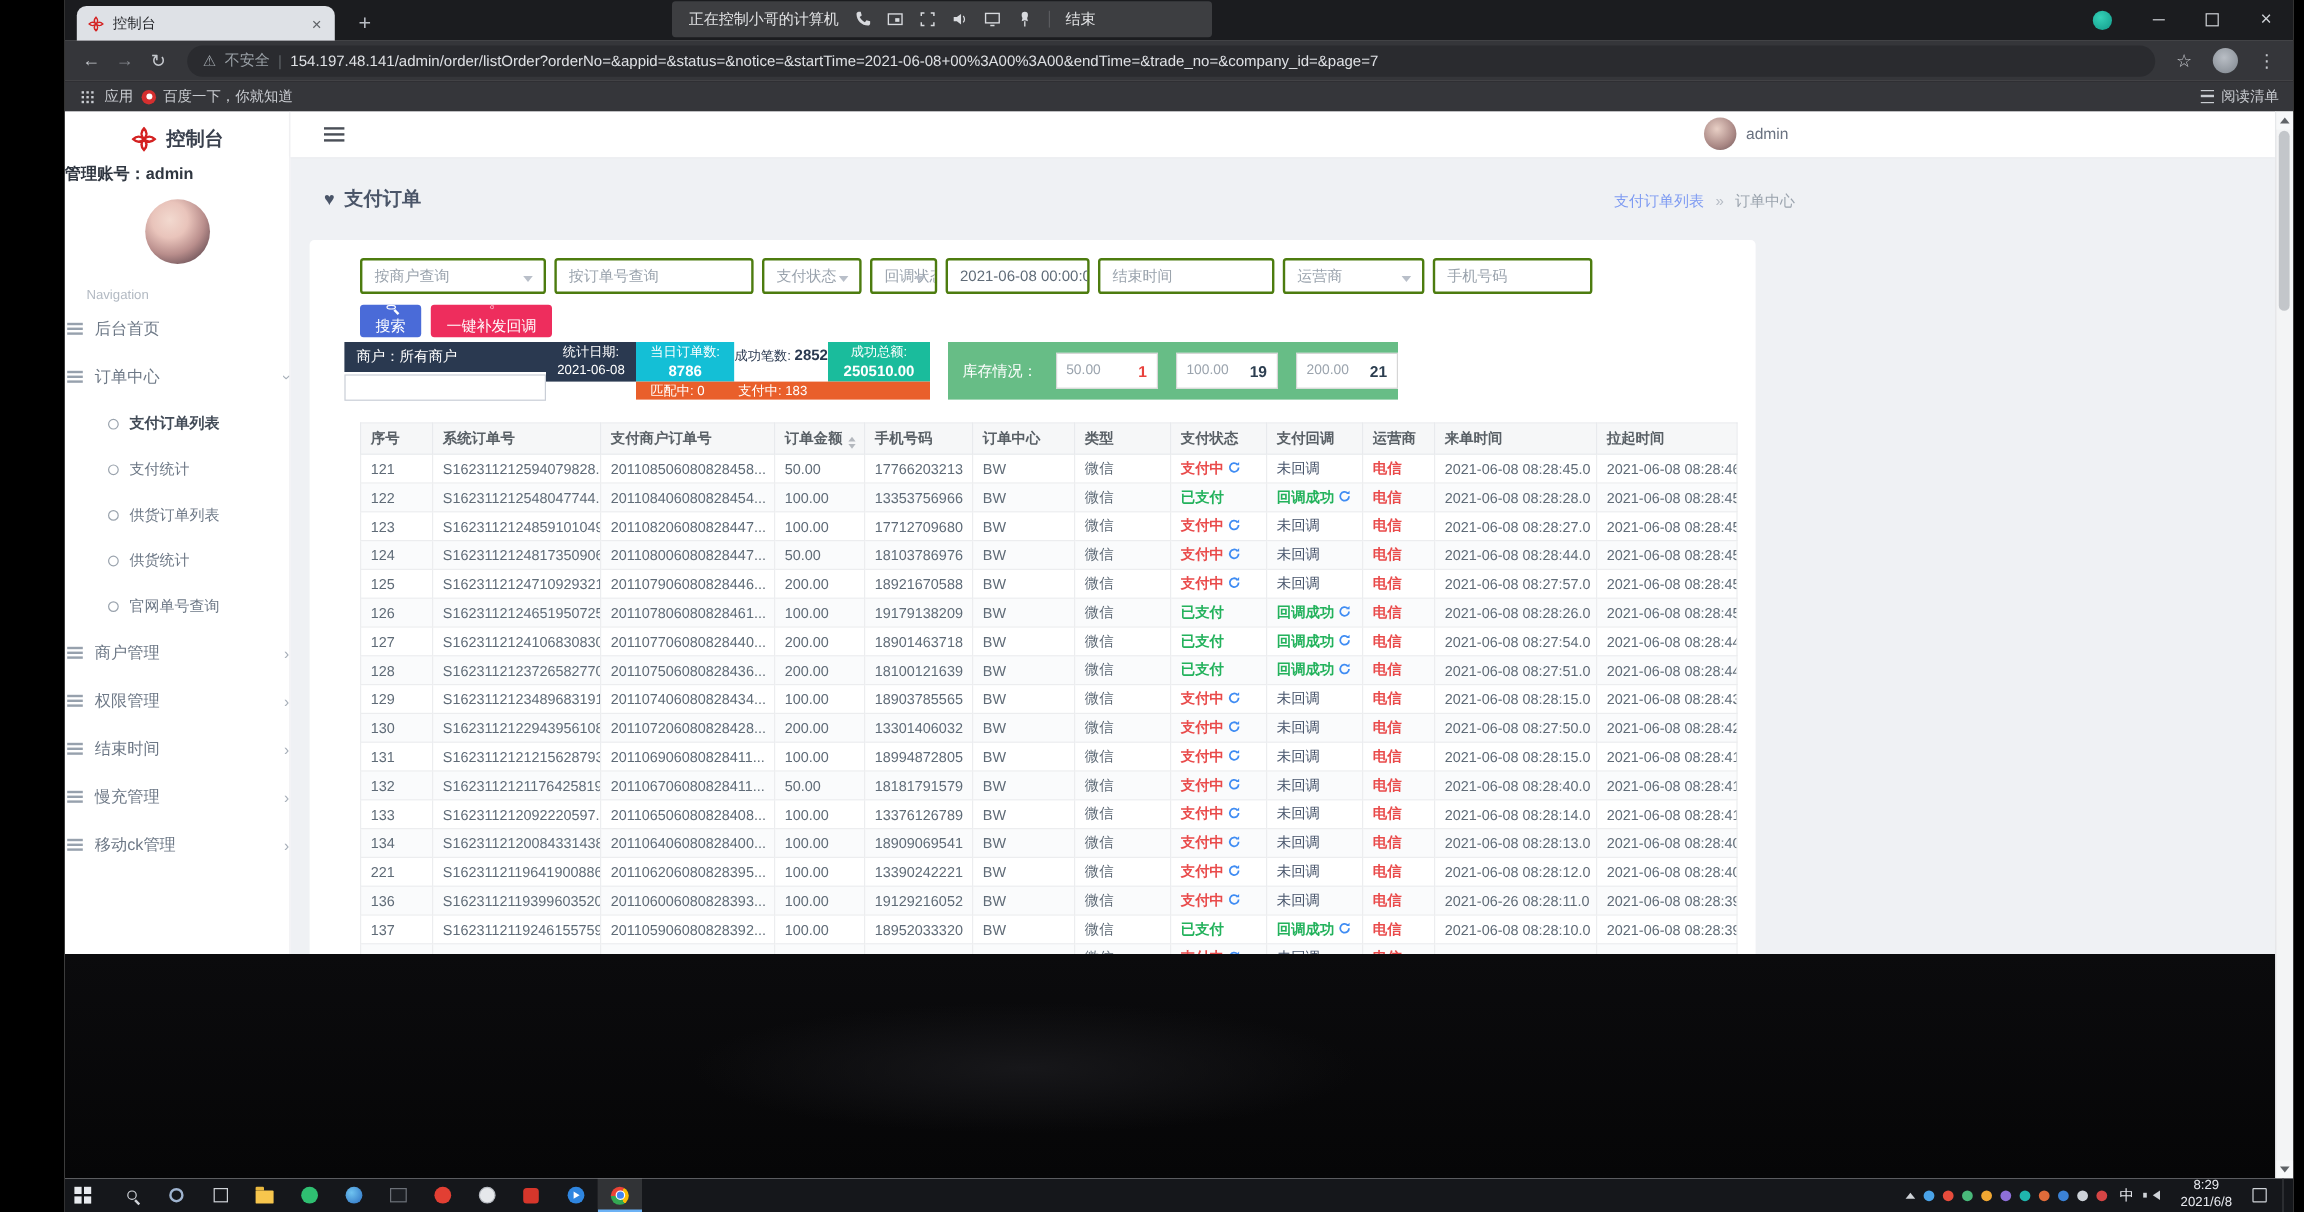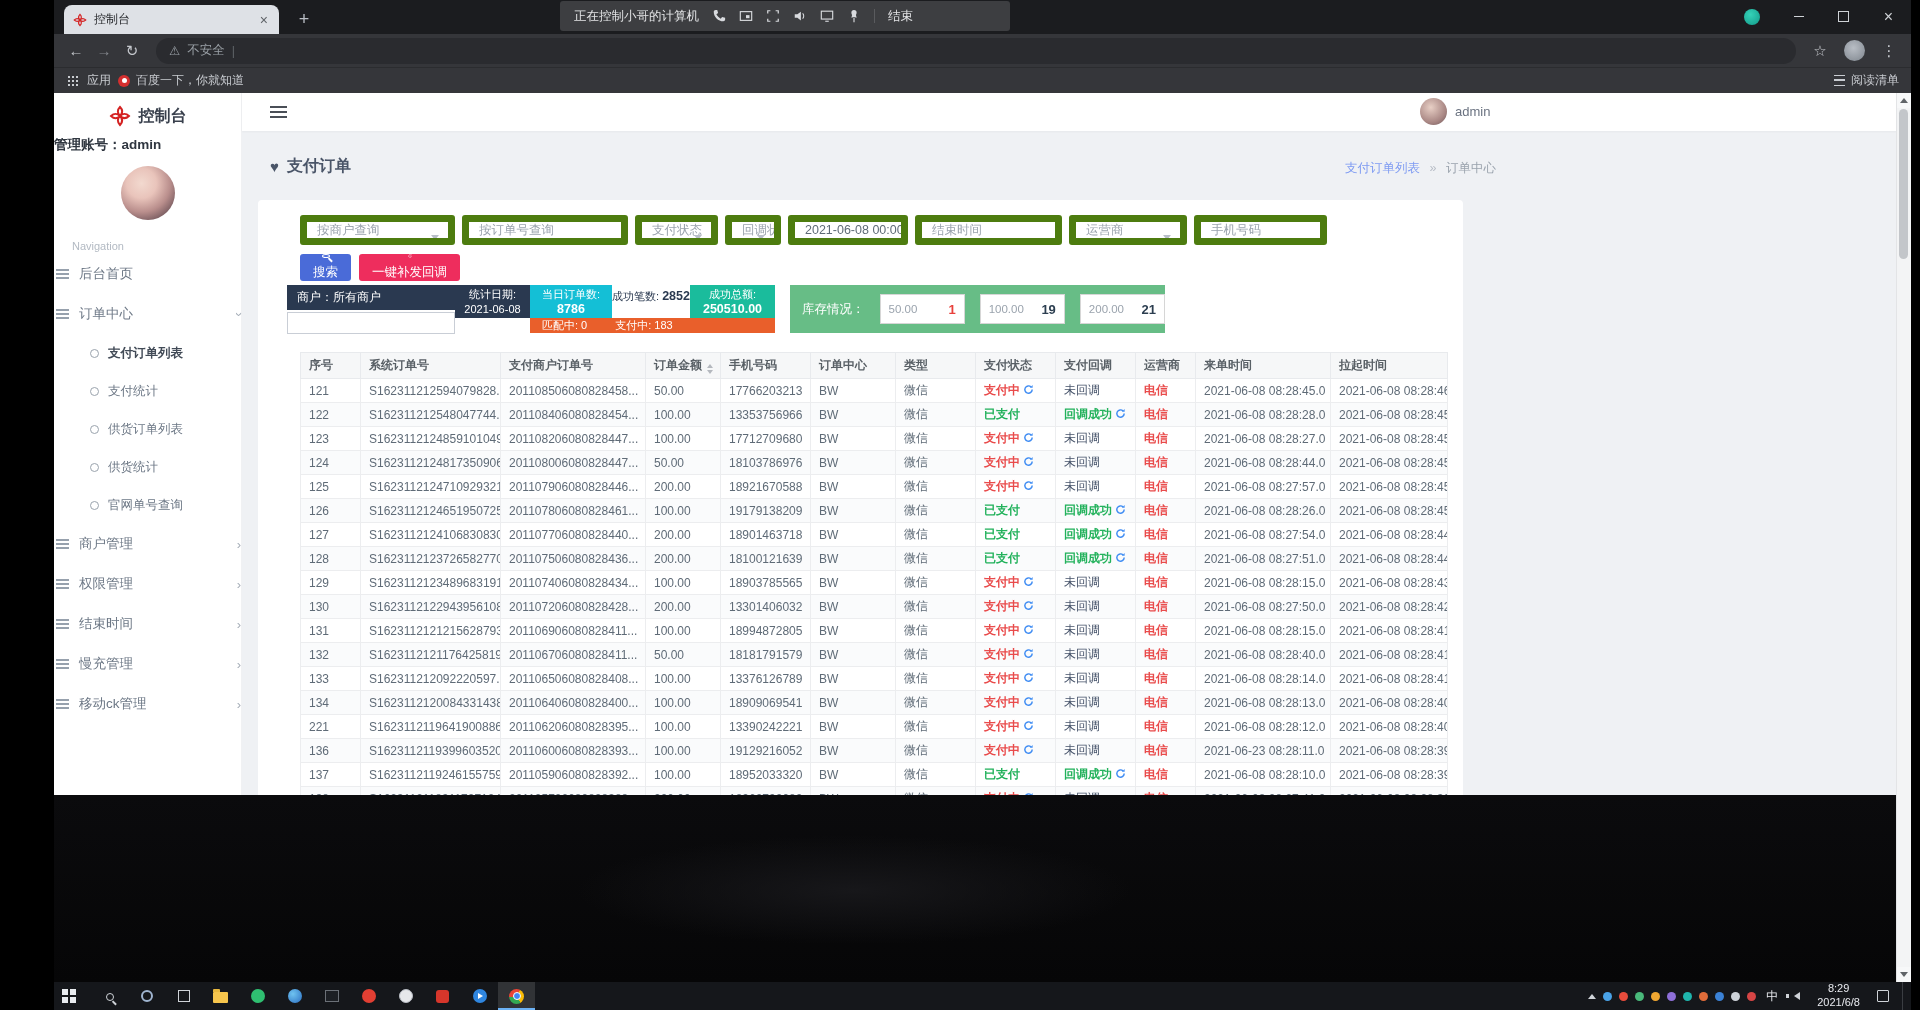--- a/index.html
+++ b/index.html
@@ -84,21 +84,21 @@
   .heart{font-size:15px;color:#4a5568;}
   .breadcrumb{position:absolute;left:1103px;top:67px;font-size:12.5px;white-space:nowrap;}
   .bc-link{color:var(--link_blue,#7e9bf2);}
   .bc-sep{color:#b7bdc6;margin:0 6px;}
   .bc-cur{color:#9aa3ad;}
 
   .card{position:absolute;left:16px;top:107px;width:1205px;height:600px;background:#fff;border-radius:4px;}
 
   
   .filters{position:absolute;left:42px;top:15px;display:flex;gap:7px;}
-  .fld{height:30px;border:7px solid #4d7c0f;border-radius:3px;box-sizing:border-box;display:flex;align-items:center;
+  .fld{height:30px;border:2px solid #4d7c0f;border-radius:3px;box-sizing:border-box;display:flex;align-items:center;
        padding:0 10px;font-size:12.5px;color:#9aa3ad;background:#fff;position:relative;white-space:nowrap;overflow:hidden;}
   .fld.value{color:#5f6b77;}
   .fld.sel{padding-right:22px;}
   .fld.sel::after{content:"";position:absolute;right:9px;top:13px;width:0;height:0;
        border-left:4px solid transparent;border-right:4px solid transparent;border-top:5px solid #b9bfc9;}
   .w155{width:155px;} .w166{width:166px;} .w83{width:83px;} .w76{width:56px;}
   .w120{width:120px;} .w147{width:147px;} .w118{width:118px;} .w133{width:133px;}
 
   
   .actions{position:absolute;left:42px;top:54px;display:flex;gap:8px;}
@@ -250,20 +250,21 @@
   </div>
 
   <div class="toolbar">
     <span class="nav-ic">←</span>
     <span class="nav-ic dim">→</span>
     <span class="nav-ic">↻</span>
     <div class="omnibox">
       <span class="warn">⚠</span>
       <span class="warn">不安全</span>
       <span class="odiv">|</span>
+      <span class="url-text">154.197.48.141/admin/order/listOrder?orderNo=&amp;appid=&amp;status=&amp;notice=&amp;startTime=2021-06-08+00%3A00%3A00&amp;endTime=&amp;trade_no=&amp;company_id=&amp;page=7</span>
     </div>
     <div class="tb-right">
       <span class="nav-ic">☆</span>
       <span class="profile-ic"></span>
       <span class="nav-ic">⋮</span>
     </div>
   </div>
 
   <div class="bookmarksbar">
     <span class="grid-ic"></span>
@@ -735,21 +736,21 @@
                   <td><span>100.00</span></td>
                   <td><span>19129216052</span></td>
                   <td><span>BW</span></td>
                   <td><span>微信</span></td>
                   <td><span class="st-pending">支付中</span><svg class="rf" width="11" height="11" viewBox="0 0 12 12">
                       <path d="M10 6a4 4 0 1 1-1.2-2.8" fill="none" stroke="#3f8cf3" stroke-width="1.6"></path>
                       <path d="M10.5 1v3h-3z" fill="#3f8cf3"></path>
                     </svg></td>
                   <td><span class="cb-none">未回调</span></td>
                   <td><span class="carrier">电信</span></td>
-                  <td><span>2021-06-23 08:28:11.0</span></td>
+                  <td><span>2021-06-26 08:28:11.0</span></td>
                   <td><span>2021-06-08 08:28:39...</span></td>
                 </tr>
                 <tr>
                   <td><span>137</span></td>
                   <td><span>S16231121192461557593</span></td>
                   <td><span>201105906080828392...</span></td>
                   <td><span>100.00</span></td>
                   <td><span>18952033320</span></td>
                   <td><span>BW</span></td>
                   <td><span>微信</span></td>

